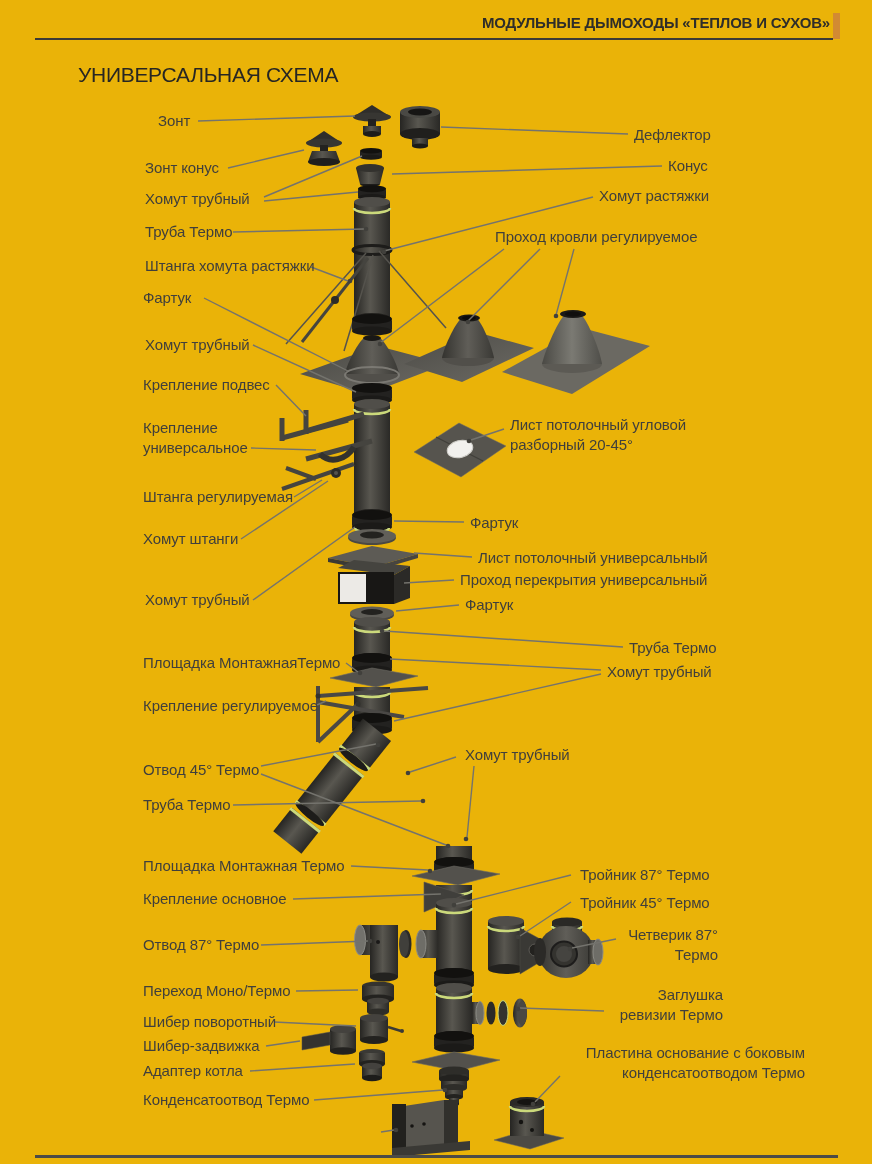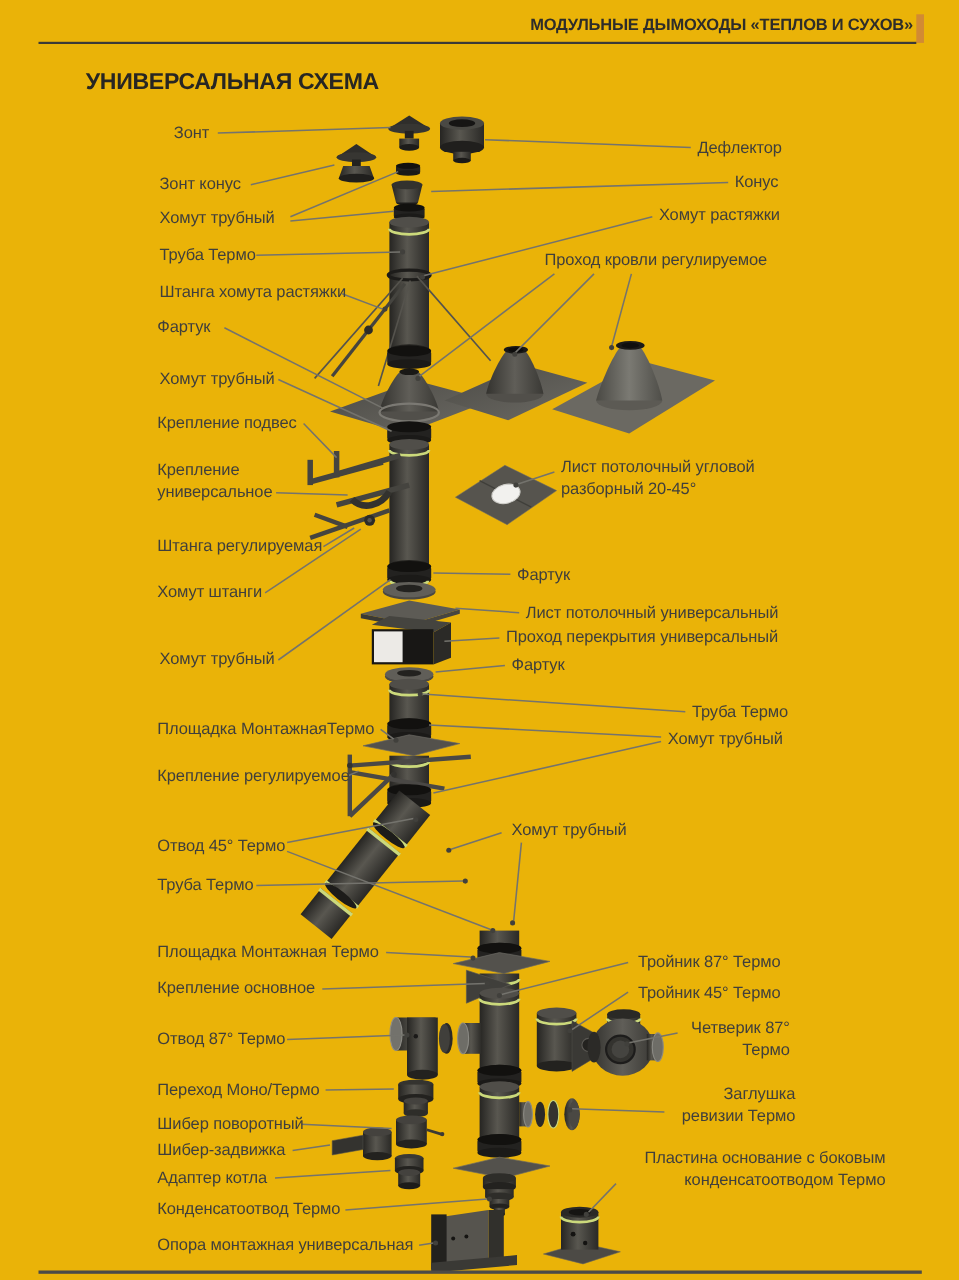--- a/index.html
+++ b/index.html
@@ -2,21 +2,21 @@
 <html style="--accent: #d28a33; --ins: #cbd97b;"><head>
 <meta charset="utf-8">
 <style>
   html,body{margin:0;padding:0;background:#f2f1ee;}
   .page{position:relative;width:872px;height:1164px;background:#eab308;overflow:hidden;
         font-family:"Liberation Sans",sans-serif;}
   .hdr-brand{position:absolute;top:14px;right:42px;font-size:15px;font-weight:bold;
              color:#2e2d2a;letter-spacing:-0.2px;white-space:nowrap;}
   .hdr-bar{position:absolute;top:13px;left:833px;width:7px;height:26px;background:var(--accent,#d28a33);}
   .hdr-rule{position:absolute;top:38px;left:35px;width:798px;height:2px;background:#3b3a37;}
-  .page-title{position:absolute;left:78px;top:63px;font-size:21px;font-weight:bold;
+  .page-title{position:absolute;left:78px;top:63px;font-size:21px;font-weight:normal;
               color:#272623;letter-spacing:-0.3px;}
   .art{position:absolute;left:0;top:0;}
   .lbl{position:absolute;font-size:15px;line-height:20px;color:#403f3c;
        letter-spacing:-0.1px;white-space:pre-line;}
   .lbl.ra{text-align:right;}
   .ftr-rule{position:absolute;left:35px;top:1155px;width:803px;height:3px;background:#4c4b47;}
   .ld line{stroke:#74736d;stroke-width:1.4;}
   .dt circle{fill:#41403c;}
   .ins{stroke:var(--ins,#cbd97b);stroke-width:2.5;fill:none;}
 </style>
@@ -438,21 +438,20 @@
   <div class="lbl" style="left:143px;top:760px">Отвод 45° Термо</div>
   <div class="lbl" style="left:143px;top:795px">Труба Термо</div>
   <div class="lbl" style="left:143px;top:856px">Площадка Монтажная Термо</div>
   <div class="lbl" style="left:143px;top:889px">Крепление основное</div>
   <div class="lbl" style="left:143px;top:935px">Отвод 87° Термо</div>
   <div class="lbl" style="left:143px;top:981px">Переход Моно/Термо</div>
   <div class="lbl" style="left:143px;top:1012px">Шибер поворотный</div>
   <div class="lbl" style="left:143px;top:1036px">Шибер-задвижка</div>
   <div class="lbl" style="left:143px;top:1061px">Адаптер котла</div>
   <div class="lbl" style="left:143px;top:1090px">Конденсатоотвод Термо</div>
-  <div class="lbl" style="left:143px;top:1122px">Опора монтажная универсальная</div>
 
   <div class="lbl" style="left:634px;top:125px">Дефлектор</div>
   <div class="lbl" style="left:668px;top:156px">Конус</div>
   <div class="lbl" style="left:599px;top:186px">Хомут растяжки</div>
   <div class="lbl" style="left:495px;top:227px">Проход кровли регулируемое</div>
   <div class="lbl" style="left:510px;top:415px">Лист потолочный угловой
 разборный 20-45°</div>
   <div class="lbl" style="left:470px;top:513px">Фартук</div>
   <div class="lbl" style="left:478px;top:548px">Лист потолочный универсальный</div>
   <div class="lbl" style="left:460px;top:570px">Проход перекрытия универсальный</div>

